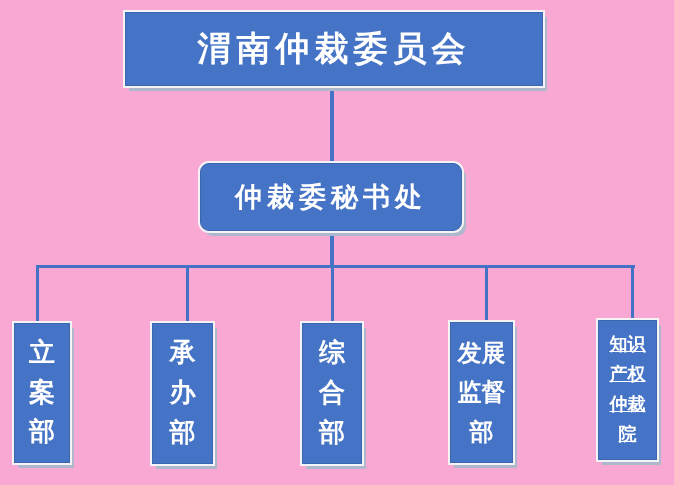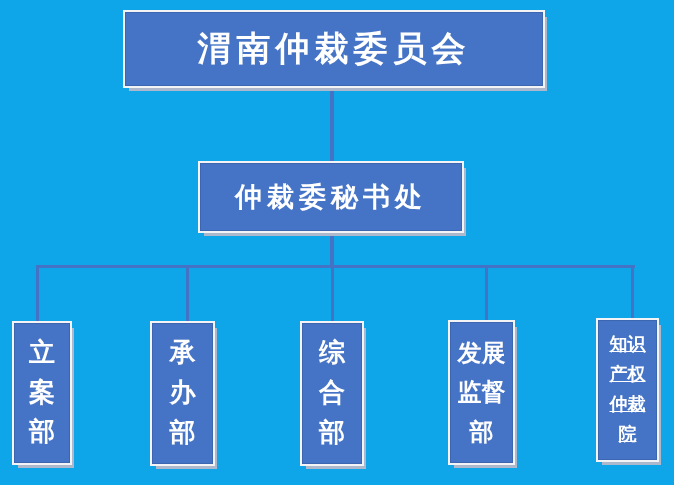--- a/index.html
+++ b/index.html
@@ -1,20 +1,20 @@
 <!DOCTYPE html>
 <html><head>
 <meta charset="utf-8">
 <style>
   html, body { margin: 0; padding: 0; background: #ffffff; }
   .canvas {
     position: relative;
     width: 674px;
     height: 485px;
-    background: #0ea5e9;
+    background: #f9a8d4;
     overflow: hidden;
     font-family: "Liberation Serif", serif;
   }
   
   .line {
     position: absolute;
     background: #4472C4;
   }
   
   .node {
@@ -30,21 +30,21 @@
     box-sizing: border-box;
     text-align: center;
   }
   .node.h { white-space: nowrap; }
   .node.v {
     flex-direction: column;
     justify-content: space-evenly;
     padding: 4px 0;
   }
   .root-node   { left: 125px; top: 12px;  width: 418px; height: 74px; font-size: 34px; letter-spacing: 5px; }
-  .sec-node    { left: 200px; top: 163px; width: 262px; height: 68px; font-size: 27px; letter-spacing: 5px; }
+  .sec-node    { left: 200px; top: 163px; width: 262px; height: 68px; font-size: 27px; letter-spacing: 5px; border-radius: 9px; }
   .dept-0 { left: 14px;  top: 323px; width: 56px; height: 140px; font-size: 26px; }
   .dept-1 { left: 152px; top: 323px; width: 61px; height: 141px; font-size: 26px; }
   .dept-2 { left: 302px; top: 323px; width: 60px; height: 141px; font-size: 26px; }
   .dept-3 { left: 450px; top: 322px; width: 63px; height: 141px; font-size: 24px; }
   .dept-4 { left: 598px; top: 320px; width: 59px; height: 140px; font-size: 18px; text-decoration: underline; }
   .v .ln { display: block; line-height: 1.1; }
 </style>
 </head>
 <body>
 

